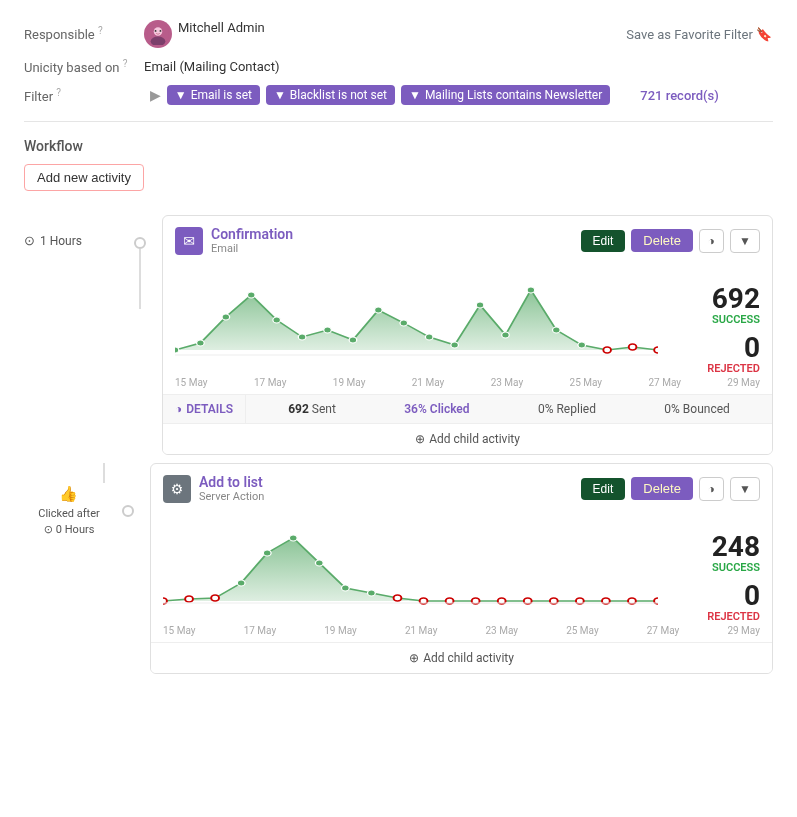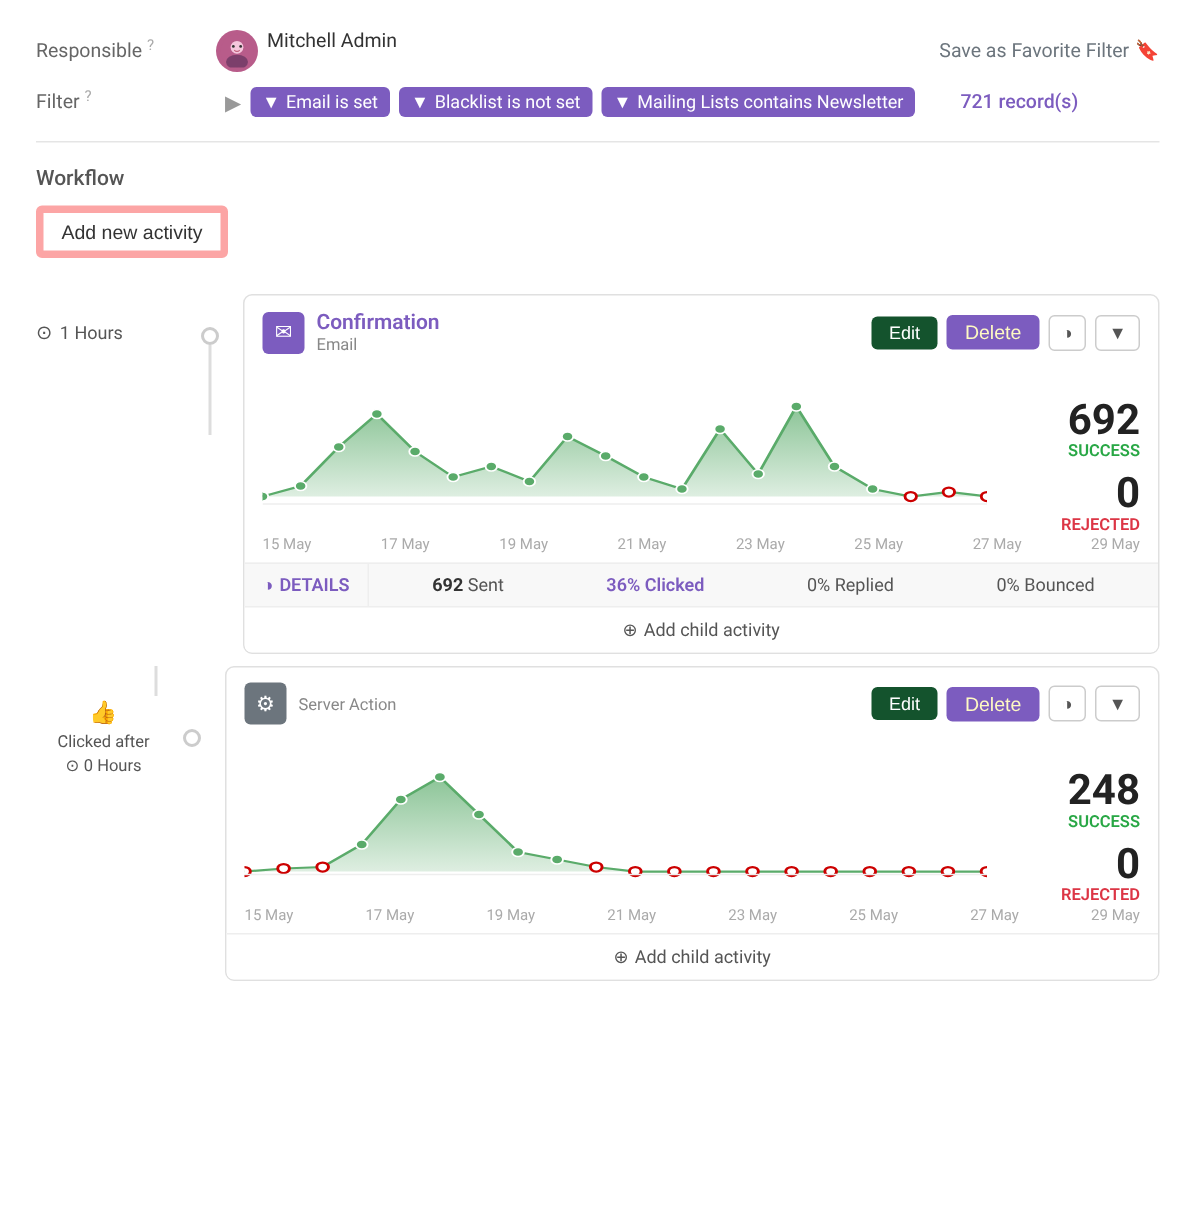--- a/index.html
+++ b/index.html
@@ -20,21 +20,21 @@
     
     .filter-row { display: flex; align-items: center; gap: 6px; flex-wrap: wrap; }
     .filter-tag { display: inline-flex; align-items: center; gap: 4px; background: #7c5cbf; color: #fff; padding: 3px 8px; border-radius: 4px; font-size: 12px; }
     .record-count { color: #7c5cbf; font-size: 13px; font-weight: 500; margin-left: 24px; }
     .filter-arrow { color: #999; font-size: 14px; }
     
     .divider { border: none; border-top: 1px solid #e5e5e5; margin: 16px 0; }
     
     .workflow-section { margin-top: 8px; }
     .workflow-title { font-size: 14px; color: #555; margin-bottom: 10px; font-weight: 500; }
-    .add-activity-btn { background: #fff; border: 5px solid #fca5a5; padding: 5px 12px; border-radius: 4px; font-size: 13px; color: #333; cursor: pointer; }
+    .add-activity-btn { background: #fff; border: 1px solid #fca5a5; padding: 5px 12px; border-radius: 4px; font-size: 13px; color: #333; cursor: pointer; }
     .dot { width: 12px; height: 12px; border-radius: 50%; border: 2px solid #ccc; background: #fff; }
     .v-line { width: 2px; background: #ddd; flex: 1; min-height: 30px; }
     
     .activity-card { flex: 1; margin-left: 12px; border: 1px solid #e0e0e0; border-radius: 6px; background: #fff; overflow: hidden; margin-bottom: 8px; }
     
     .card-header { display: flex; align-items: center; padding: 10px 12px; gap: 8px; }
     .card-icon { width: 28px; height: 28px; border-radius: 4px; background: #7c5cbf; display: flex; align-items: center; justify-content: center; color: #fff; font-size: 14px; }
     .card-icon.gear { background: #6c757d; }
     .card-title { flex: 1; }
     .card-title-text { font-weight: 600; color: #7c5cbf; font-size: 14px; }
@@ -89,20 +89,27 @@
       </span>
       <span class="meta-value">Mitchell Admin</span>
     </div>
     <div class="save-favorite">
       <span>Save as Favorite Filter</span>
       <span>🔖</span>
     </div>
   </div>
 
 
+  <div class="meta-row">
+    <span class="meta-label">
+      <span>Unicity based on</span>
+      <sup>?</sup>
+    </span>
+    <span class="meta-value">Email (Mailing Contact)</span>
+  </div>
 
   <div class="meta-row filter-row" style="align-items:center;">
     <span class="meta-label">
       <span>Filter</span>
       <sup>?</sup>
     </span>
     <span class="filter-arrow">▶</span>
     <span class="filter-tag">
       <span>▼</span>
       <span>Email is set</span>
@@ -256,20 +263,21 @@
             </div>
           </div>
           <div class="dot" style="margin-top:0;flex-shrink:0;"></div>
         </div>
       </div>
 
       <div class="activity-card" style="margin-left:16px;">
         <div class="card-header">
           <div class="card-icon gear">⚙</div>
           <div class="card-title">
+            <div class="card-title-text">Add to list</div>
             <div class="card-subtitle">Server Action</div>
           </div>
           <div class="card-actions">
             <button class="btn-edit">Edit</button>
             <button class="btn-delete">Delete</button>
             <button class="btn-icon">◑</button>
             <button class="btn-icon">▼</button>
           </div>
         </div>
 

